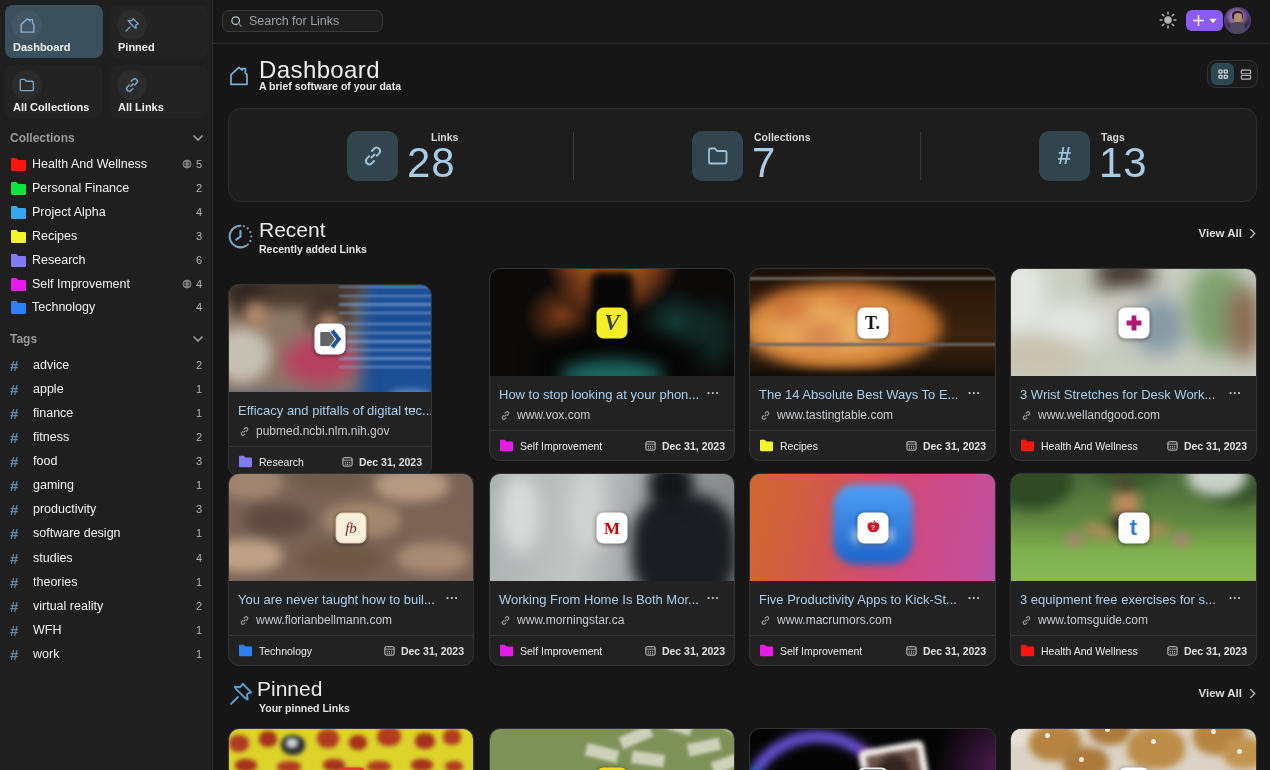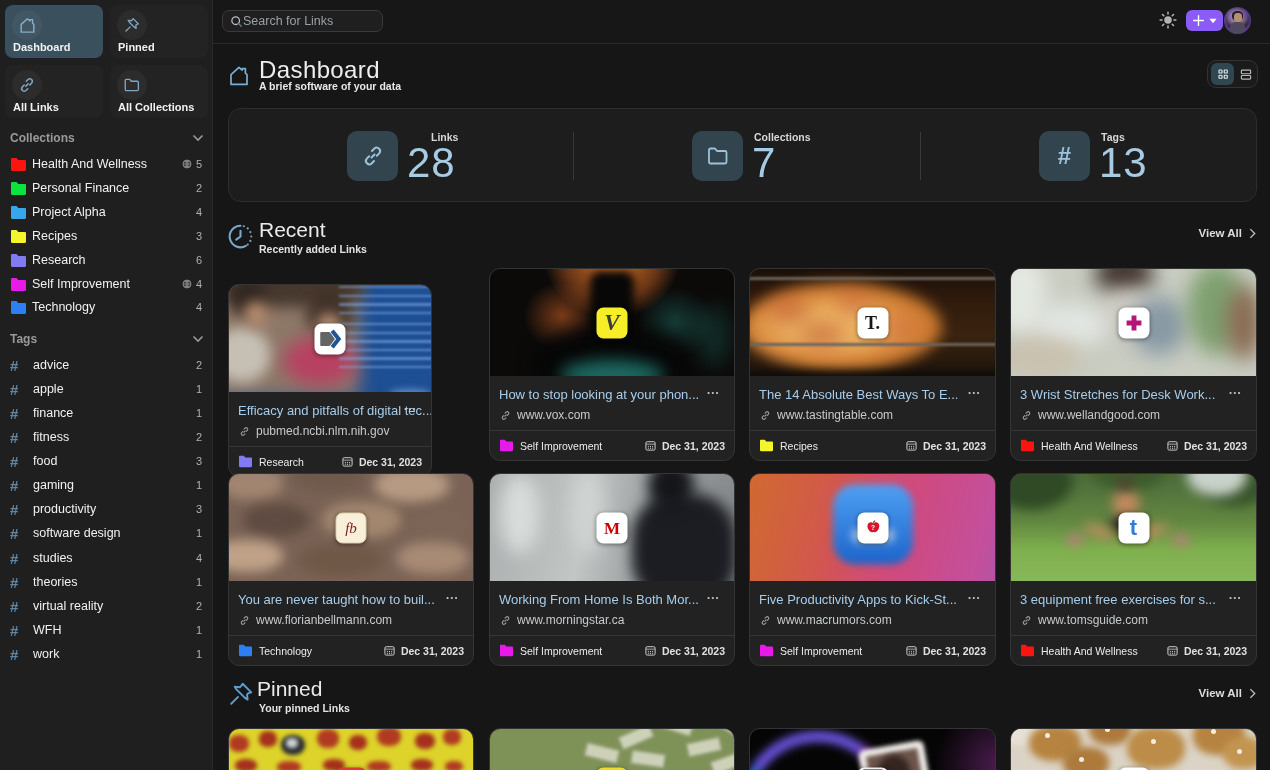--- a/index.html
+++ b/index.html
@@ -20,21 +20,21 @@
 .srow .cnt { position:absolute; right:4px; font-size:11px; color:#b0b0b0; }
 .srow .glob { position:absolute; right:14px; width:10px; height:10px; color:#8a8a8a; }
 .trow { position:absolute; left:10px; width:196px; height:22px; display:flex; align-items:center; }
 .trow .hash { width:16px; font-size:15px; font-weight:700; color:#5e87a8; }
 .trow .nm { margin-left:7px; font-size:12.5px; font-weight:500; color:#f1f1f1; }
 .trow .cnt { position:absolute; right:4px; font-size:11px; color:#b0b0b0; }
 
 #main { position:relative; width:1057px; height:770px; background:#161616; }
 #topbar { position:absolute; left:0; top:0; width:1057px; height:44px; background:#171717; border-bottom:1px solid #292929; }
 #search { position:absolute; left:9px; top:10px; width:161px; height:22px; border:1px solid #3a3a3a; border-radius:7px; background:#1f1f1f; display:flex; align-items:center; }
-#search .ph { font-size:12.5px; color:#9aa0a6; margin-left:0; }
+#search .ph { font-size:12.5px; color:#9aa0a6; margin-left:6px; }
 #sun { position:absolute; left:946px; top:11px; }
 #plusbtn { position:absolute; left:973px; top:10px; width:37px; height:21px; background:#8b5bf5; border-radius:6px; display:flex; align-items:center; justify-content:center; gap:4px; }
 #avatar { position:absolute; left:1011px; top:7px; width:27px; height:27px; border-radius:50%; background:radial-gradient(circle at 50% 40%, #8a7668 0 28%, #2e2430 52%, #5e42a0 72%, #1d1628 100%); overflow:hidden; }
 
 .pghead-ico { position:absolute; }
 #dash-title { position:absolute; left:46px; top:56px; font-size:24px; font-weight:400; color:#ededed; letter-spacing:.4px; }
 #dash-sub { position:absolute; left:46px; top:80px; font-size:10.5px; font-weight:700; color:#e8e8e8; }
 #vtoggle { position:absolute; left:994px; top:60px; width:51px; height:28px; border:1px solid #333; border-radius:9px; background:#1b1b1b; display:flex; align-items:center; padding:0 3px; gap:5px; }
 #vtoggle .gbtn { width:23px; height:22px; border-radius:6px; background:#2f4750; display:flex; align-items:center; justify-content:center; }
 
@@ -108,35 +108,35 @@
       <div class="sbtn">
           <div class="circ">
         <svg width="18" height="18" viewBox="0 0 24 24" fill="none" stroke="#7ca6c6" stroke-width="1.8" stroke-linejoin="round" stroke-linecap="round">
               <path d="M13.5 3.5 l7 7 -2.2.6 -1.2 1.2 .4 4.2 -2.4-1.6 -6.6-6.6 -1.6-2.4 4.2.4 1.2-1.2 z M9.5 14.5 L4 20"></path>
             </svg>
       </div>
           <div class="lbl">Pinned</div>
         </div>
       <div class="sbtn">
           <div class="circ">
+        <svg width="18" height="18" viewBox="0 0 24 24" fill="none" stroke="#7ca6c6" stroke-width="1.8" stroke-linejoin="round">
+              <path d="M3 6 a1.5 1.5 0 0 1 1.5 -1.5 h4.5 l2 2.5 h8 a1.5 1.5 0 0 1 1.5 1.5 v9.5 a1.5 1.5 0 0 1 -1.5 1.5 h-14.5 a1.5 1.5 0 0 1 -1.5 -1.5 z"></path>
+            </svg>
+      </div>
+          <div class="lbl">All Collections</div>
+        </div>
+      <div class="sbtn">
+          <div class="circ">
         <svg width="18" height="18" viewBox="0 0 24 24" fill="none" stroke="#7ca6c6" stroke-width="2" stroke-linecap="round">
               <path d="M10.5 13.5 l3-3"></path>
               <path d="M8.2 12.2 l-2.4 2.4 a3.4 3.4 0 0 0 4.8 4.8 l2.4 -2.4"></path>
               <path d="M15.8 11.8 l2.4-2.4 a3.4 3.4 0 0 0 -4.8-4.8 l-2.4 2.4"></path>
             </svg>
       </div>
           <div class="lbl">All Links</div>
-        </div>
-      <div class="sbtn">
-          <div class="circ">
-        <svg width="18" height="18" viewBox="0 0 24 24" fill="none" stroke="#7ca6c6" stroke-width="1.8" stroke-linejoin="round">
-              <path d="M3 6 a1.5 1.5 0 0 1 1.5 -1.5 h4.5 l2 2.5 h8 a1.5 1.5 0 0 1 1.5 1.5 v9.5 a1.5 1.5 0 0 1 -1.5 1.5 h-14.5 a1.5 1.5 0 0 1 -1.5 -1.5 z"></path>
-            </svg>
-      </div>
-          <div class="lbl">All Collections</div>
         </div>
     </div>
     <div class="shead" style="top:131px;">Collections</div>
     <svg class="schev" style="top:133px;" width="12" height="10" viewBox="0 0 12 10" fill="none" stroke="#9a9a9a" stroke-width="1.6">
         <path d="M1.5 2.5 L6 7 L10.5 2.5"></path>
       </svg>
     <div class="srow" style="top:153px;">
         <svg class="fold" viewBox="0 0 17 15">
           <path fill="#fb1410" d="M1 2.2C1 1.5 1.5 1 2.2 1h4.3l1.8 2h6.5c.7 0 1.2.5 1.2 1.2v8.6c0 .7-.5 1.2-1.2 1.2H2.2C1.5 14 1 13.5 1 12.8Z"></path>
         </svg>

